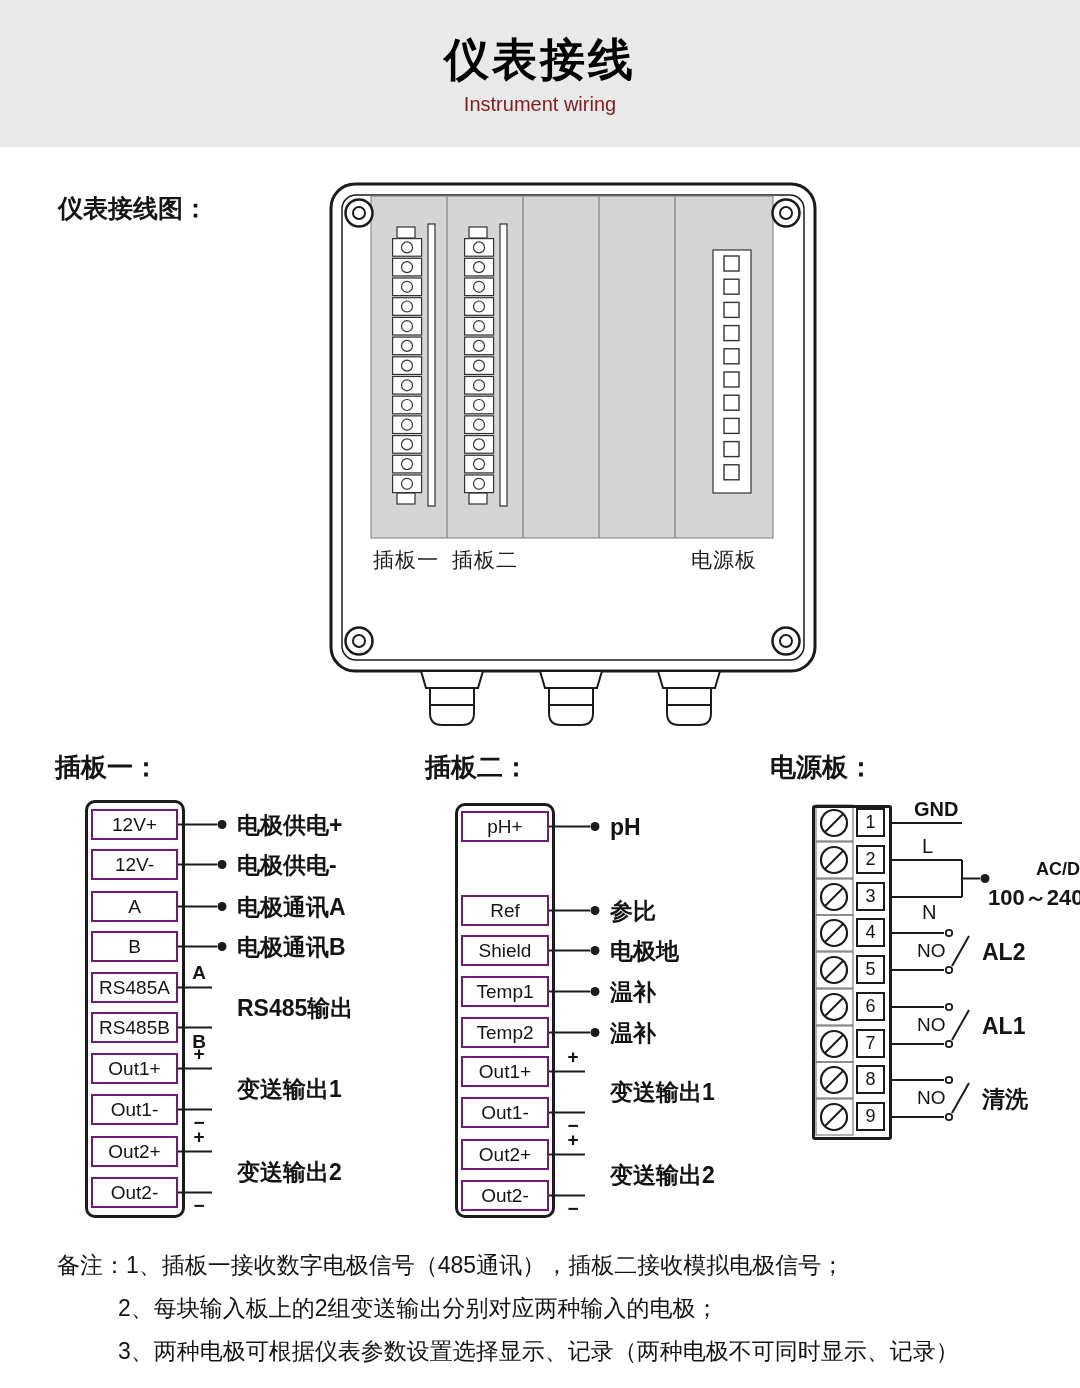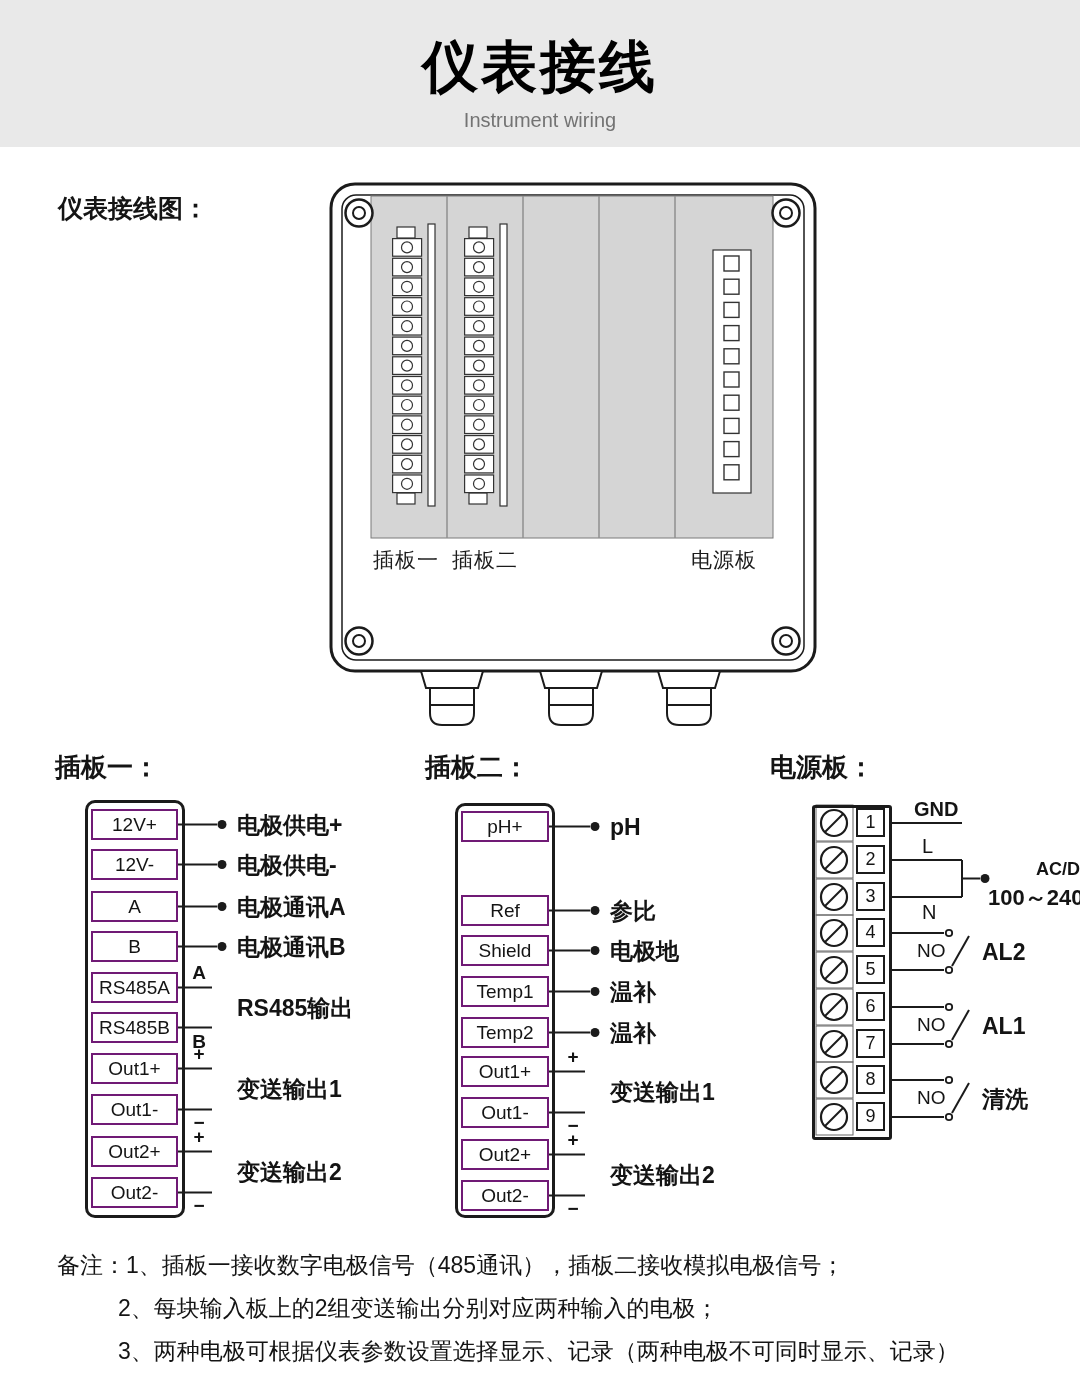--- a/index.html
+++ b/index.html
@@ -2,22 +2,22 @@
 <html><head>
 <meta charset="utf-8">
 <style>
   * { margin:0; padding:0; box-sizing:border-box; }
   html,body { width:1080px; height:1388px; }
   body {
     position:relative; background:#ffffff; overflow:hidden;
     font-family:"Liberation Sans","DejaVu Sans",sans-serif; color:#141414;
   }
   .header { position:absolute; left:0; top:0; width:1080px; height:147px; background:#e9e9e9; text-align:center; }
-  .title { padding-top:30px; font-size:56px; font-weight:700; letter-spacing:3px; color:#000; }
-  .subtitle { margin-top:3px; font-size:20px; color:#737373; }
+  .title { padding-top:30px; font-size:45px; font-weight:700; letter-spacing:3px; color:#000; }
+  .subtitle { margin-top:3px; font-size:20px; color:#7f1d1d; }
   .caption { position:absolute; left:58px; top:192px; font-size:25px; font-weight:600; }
   .overlay { position:absolute; left:0; top:0; width:1080px; height:1388px; z-index:1; pointer-events:none; }
   .devlabel { position:absolute; z-index:2; font-size:21px; color:#1b1b1b; letter-spacing:1px; }
   .heading { position:absolute; z-index:2; font-size:26px; font-weight:600; }
   .blockframe { position:absolute; z-index:2; border:3px solid #1b1b1b; border-radius:10px; background:transparent; }
   .powerframe { position:absolute; z-index:2; border:3px solid #1b1b1b; border-radius:3px; background:transparent; }
   .tbox { position:absolute; z-index:3; width:87px; height:31px; border:2px solid #701a75; background:#fff;
           display:flex; align-items:center; justify-content:center; font-size:19px; font-weight:500; }
   .numbox { position:absolute; z-index:3; width:29px; height:29px; border:2px solid #1b1b1b; background:#fff;
           display:flex; align-items:center; justify-content:center; font-size:18px; font-weight:500; }

